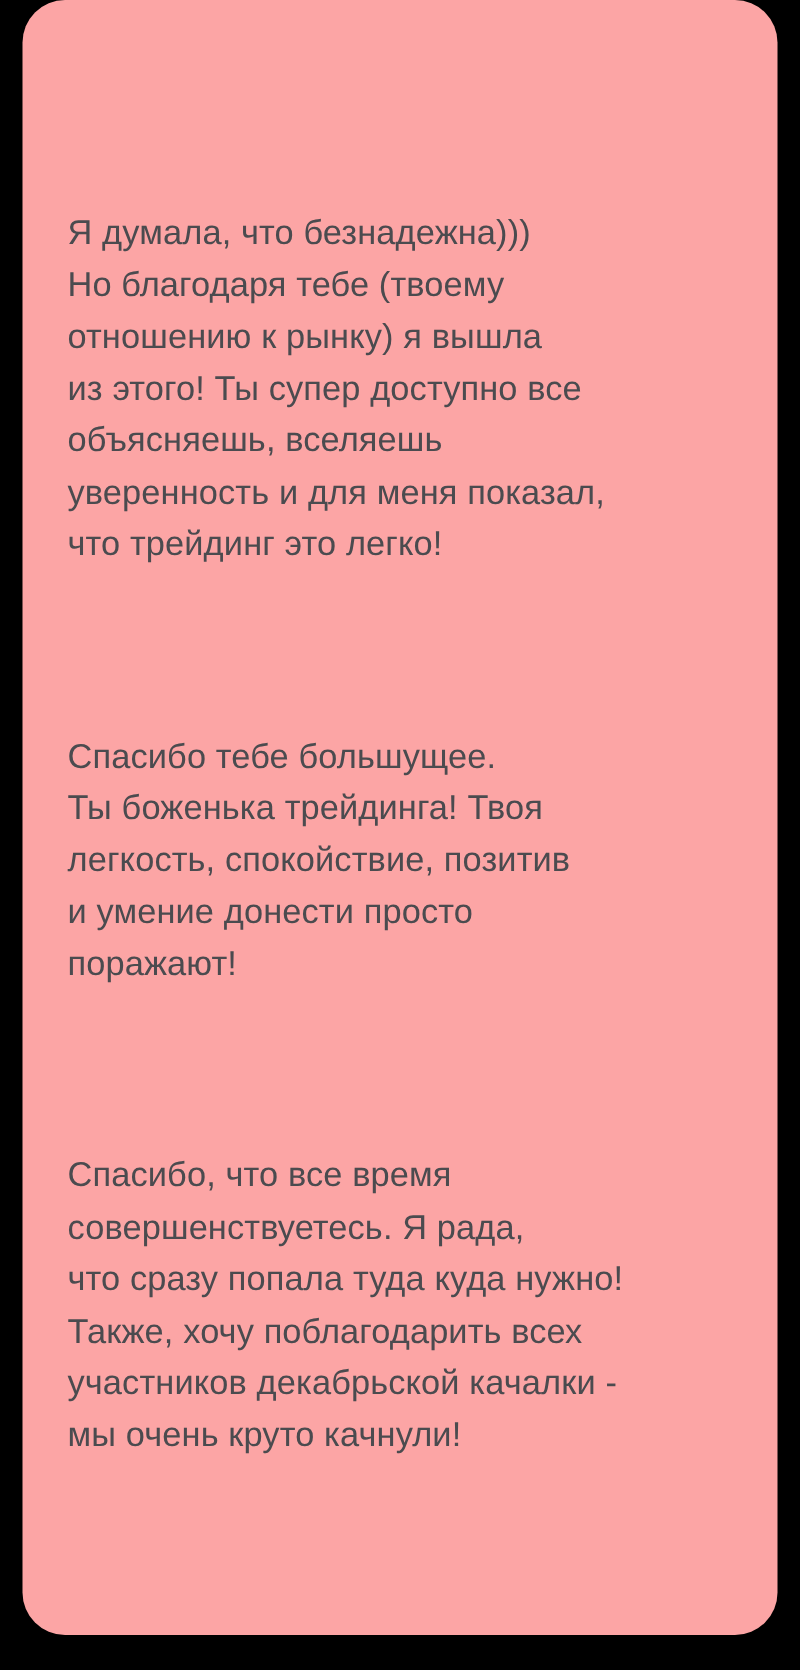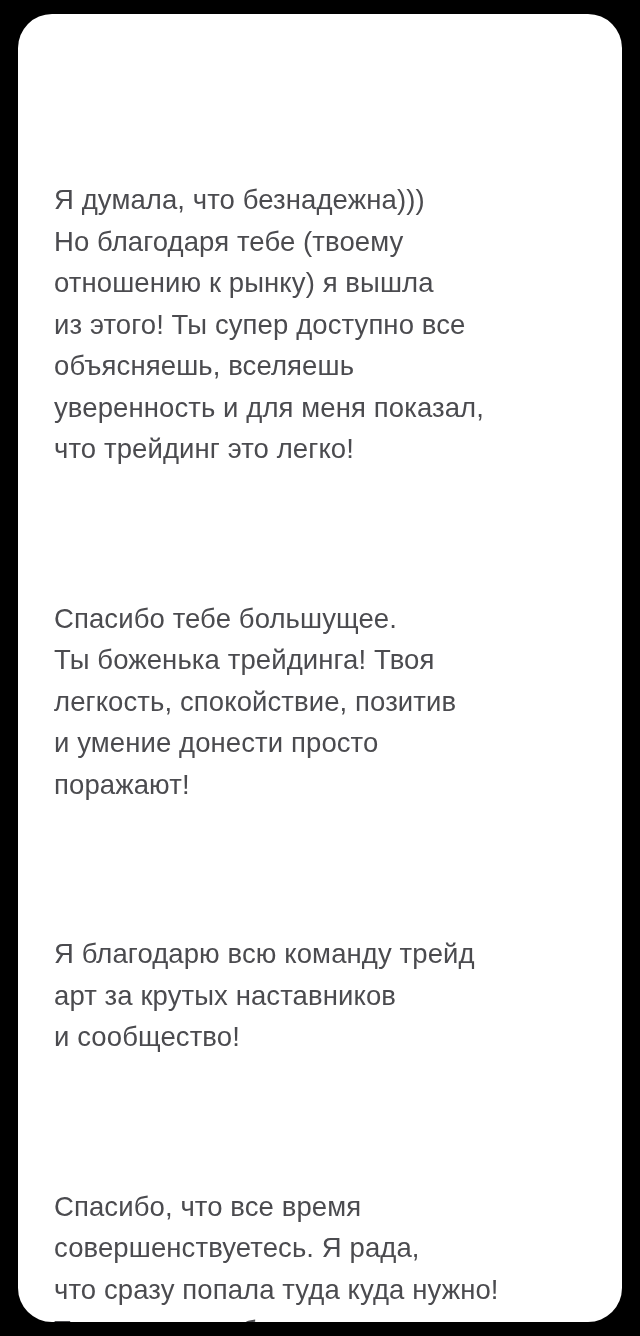--- a/index.html
+++ b/index.html
@@ -16,24 +16,24 @@
   .screen {
     position: relative;
     width: 640px;
     height: 1336px;
     background: #000000;
     box-sizing: border-box;
   }
   .card {
     position: absolute;
     left: 18px;
-    top: 14px;
+    top: 0;
     width: 604px;
     height: 1308px;
-    background: #ffffff;
+    background: #fca5a5;
     border-radius: 34px;
     box-sizing: border-box;
     overflow: hidden;
   }
   .testimonial {
     position: absolute;
     left: 36px;
     top: 82px;
     right: 22px;
     color: #4b4b4f;
@@ -62,23 +62,20 @@
 отношению к рынку) я вышла
 из этого! Ты супер доступно все
 объясняешь, вселяешь
 уверенность и для меня показал,
 что трейдинг это легко!</p>
       <p class="para">Спасибо тебе большущее.
 Ты боженька трейдинга! Твоя
 легкость, спокойствие, позитив
 и умение донести просто
 поражают!</p>
-      <p class="para">Я благодарю всю команду трейд
-арт за крутых наставников
-и сообщество!</p>
       <p class="para">Спасибо, что все время
 совершенствуетесь. Я рада,
 что сразу попала туда куда нужно!
 Также, хочу поблагодарить всех
 участников декабрьской качалки -
 мы очень круто качнули!</p>
       
     </div>
   </div>
 </div>

